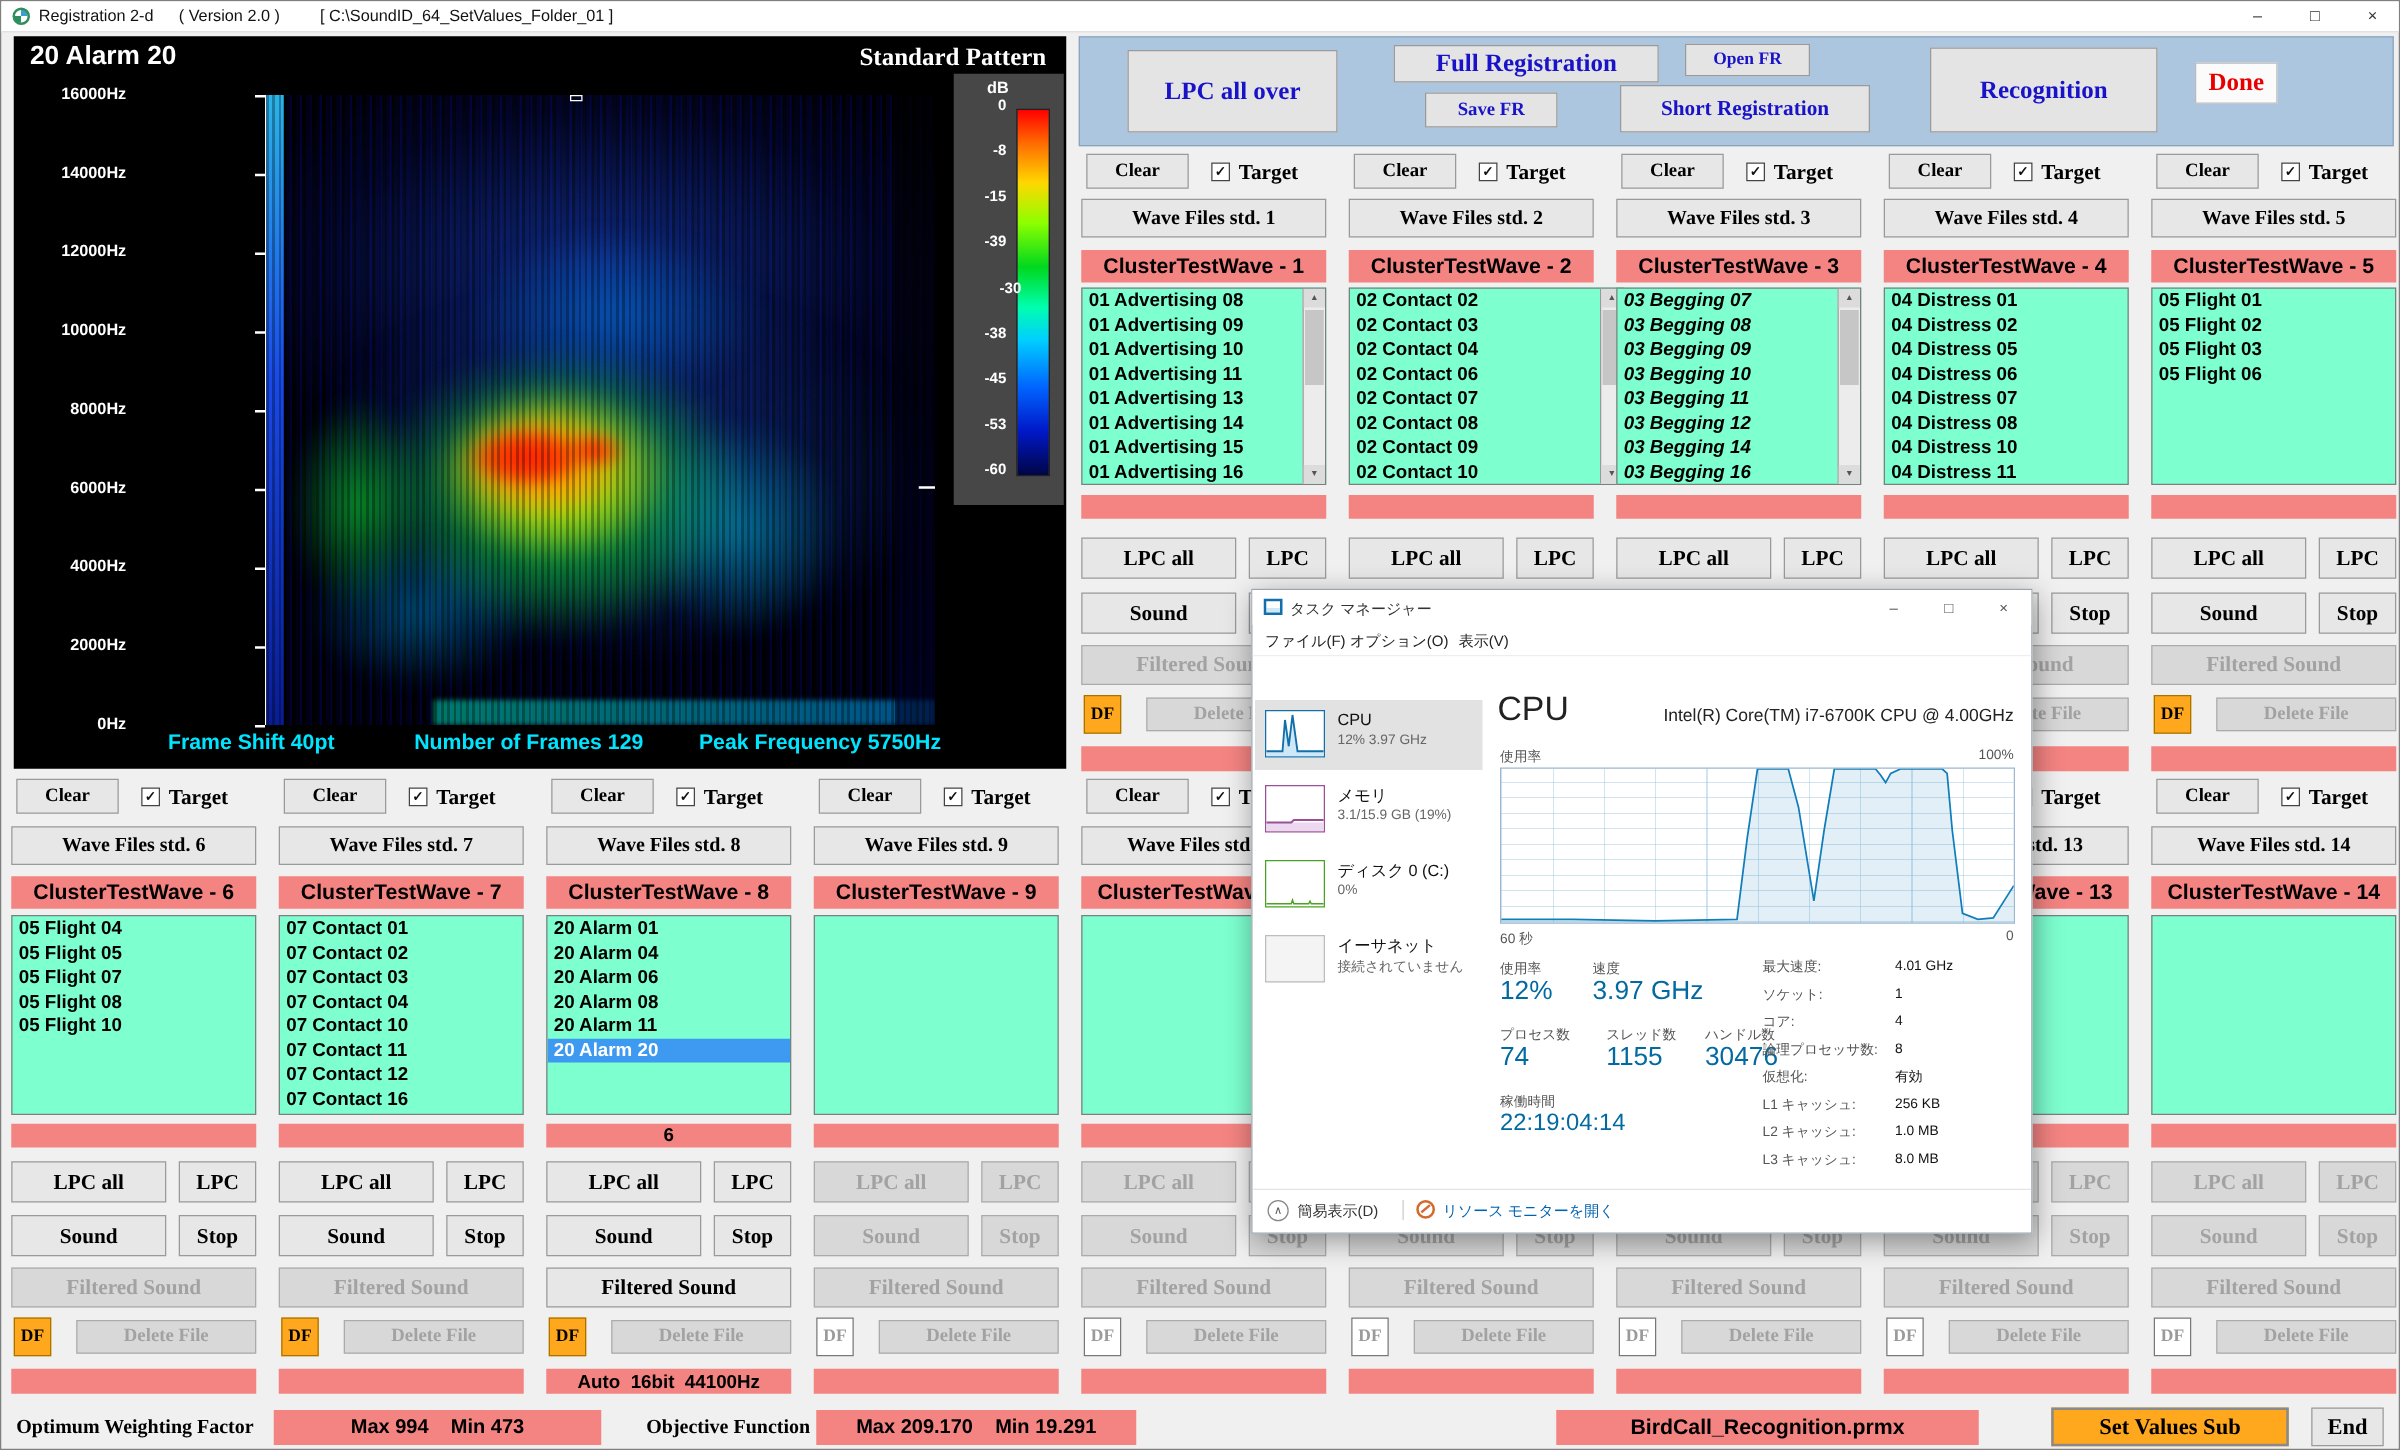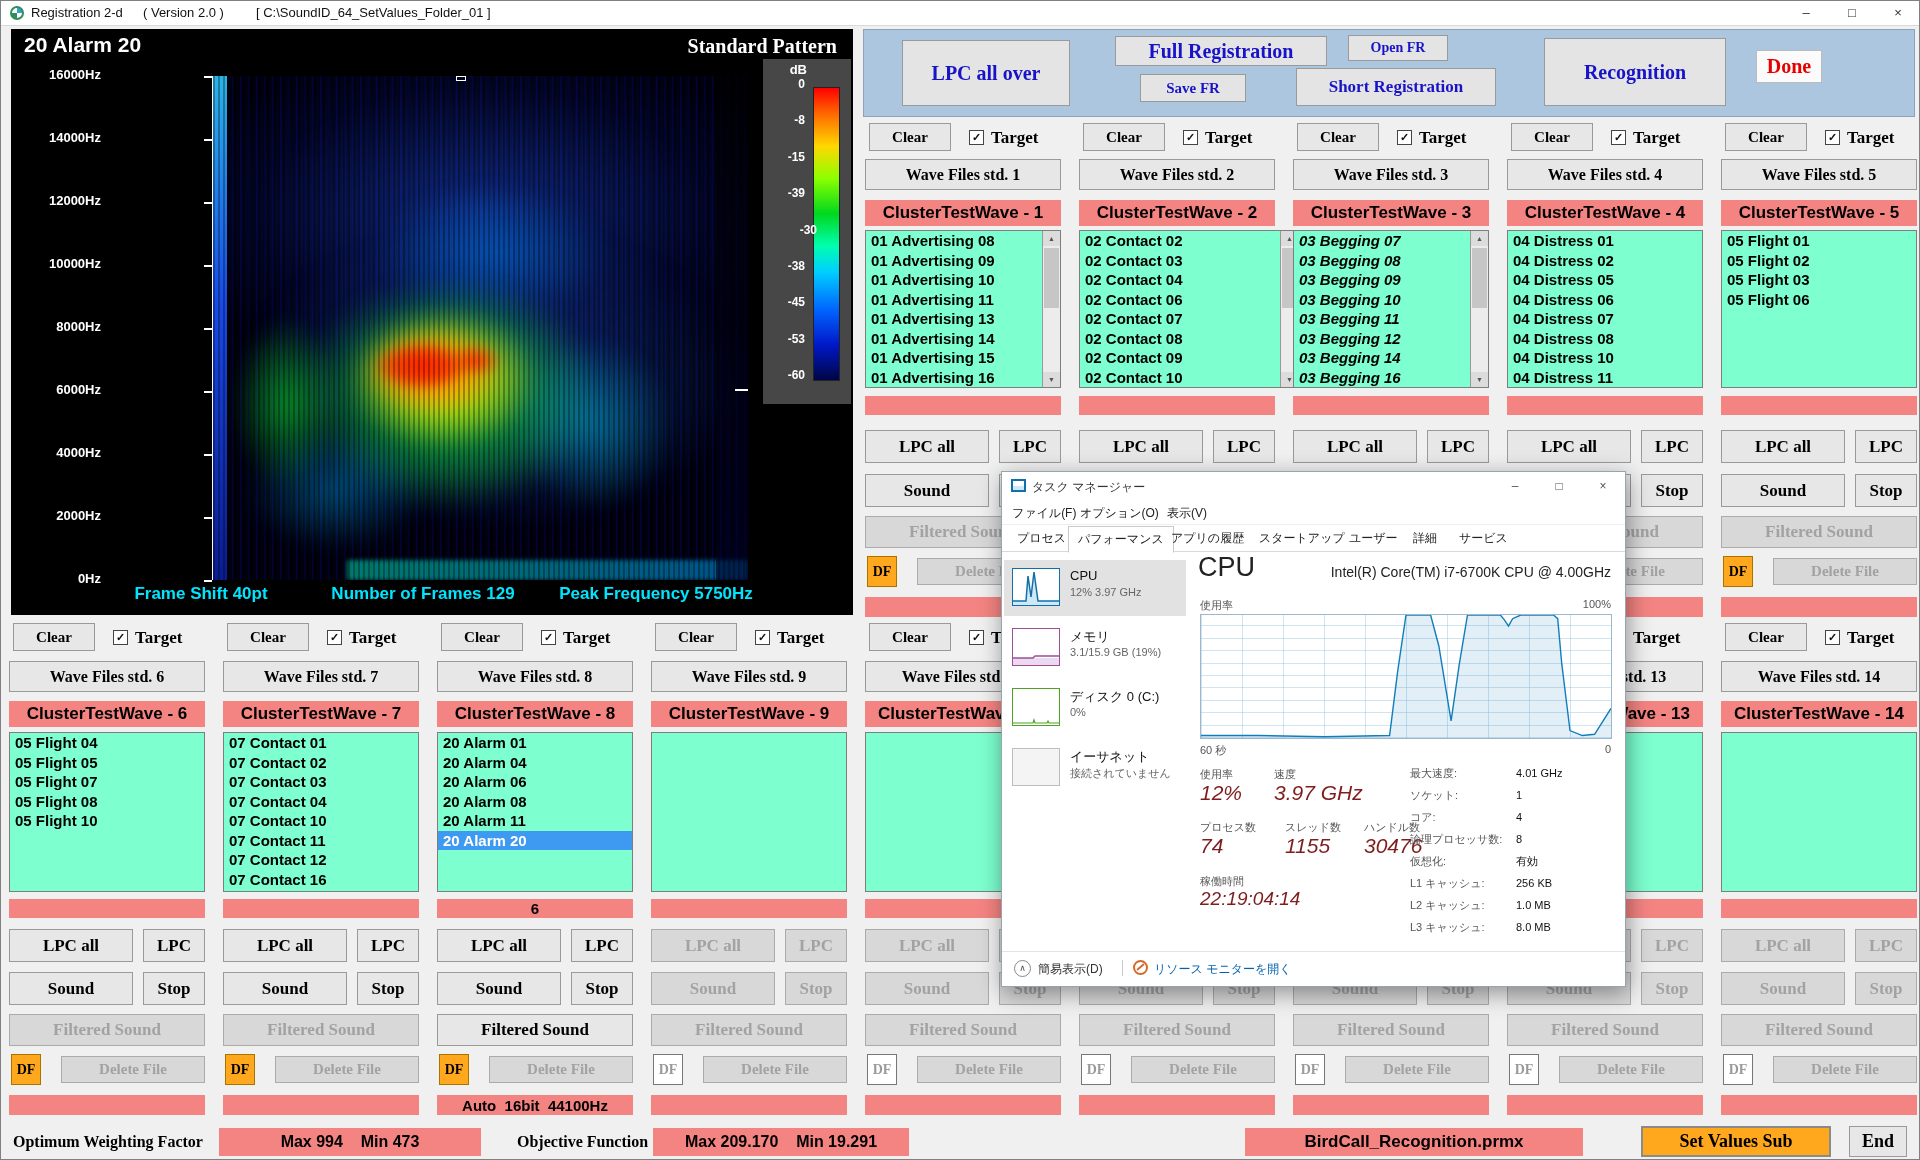--- a/index.html
+++ b/index.html
@@ -66,21 +66,21 @@
   .tab{position:absolute;top:3px;height:23px;line-height:23px;padding:0 9px;color:#222;}
   .tab.active{border:1px solid #c9c9c9;border-bottom:1px solid #fff;background:#fff;top:2px;height:25px;line-height:25px;}
   .tm-side-item{position:absolute;left:2px;width:182px;height:56px;}
   .tm-side-item.sel{background:#e2e2e2;}
   .tm-minibox{position:absolute;left:8px;top:8px;width:48px;height:38px;background:#fff;box-sizing:border-box;}
   .tm-sname{position:absolute;left:66px;top:8px;font-size:13px;color:#111;}
   .tm-ssub{position:absolute;left:66px;top:26px;font-size:11px;color:#666;white-space:nowrap;}
   .tm-h1{position:absolute;left:196px;top:80px;font-size:27px;color:#222;}
   .tm-spec{position:absolute;right:14px;top:92px;font-size:14px;color:#222;}
   .tm-sm{position:absolute;font-size:11px;color:#555;white-space:nowrap;}
-  .tm-big{position:absolute;font-size:21px;color:#7f1d1d;white-space:nowrap;font-style:italic;}
+  .tm-big{position:absolute;font-size:21px;color:#0369a1;white-space:nowrap;}
   .tm-chart{position:absolute;left:198px;top:142px;width:412px;height:125px;border:1px solid #9db8cc;box-sizing:border-box;background:
       repeating-linear-gradient(90deg,rgba(150,195,225,.45) 0 1px,transparent 1px 41px),
       repeating-linear-gradient(0deg,rgba(150,195,225,.45) 0 1px,transparent 1px 12.4px),#fff;}
   .tm-chart svg{position:absolute;left:0;top:0;width:100%;height:100%;}
   .tm-rrow{display:flex;height:22px;align-items:center;}
   .tm-rrow .l{width:106px;font-size:11px;color:#555;}
   .tm-rrow .v{font-size:11px;color:#111;}
   .tm-foot{position:absolute;left:0;right:0;bottom:0;height:34px;border-top:1px solid #e4e4e4;}
   .circ{position:absolute;width:17px;height:17px;border:1px solid #888;border-radius:50%;box-sizing:border-box;
         text-align:center;line-height:15px;font-size:9px;color:#555;}
@@ -473,29 +473,20 @@
       <span class="tm-title">タスク マネージャー</span>
       <span class="tm-ctl" style="right:88px">–</span>
       <span class="tm-ctl" style="right:44px">□</span>
       <span class="tm-ctl" style="right:0">×</span>
     </div>
     <div class="tm-menu">
       <span style="left:10px">ファイル(F)</span>
       <span style="left:78px">オプション(O)</span>
       <span style="left:165px">表示(V)</span>
     </div>
-    <div class="tm-tabs">
-      <span class="tab" style="left:6px">プロセス</span>
-      <span class="tab active" style="left:66px">パフォーマンス</span>
-      <span class="tab" style="left:160px">アプリの履歴</span>
-      <span class="tab" style="left:248px">スタートアップ</span>
-      <span class="tab" style="left:338px">ユーザー</span>
-      <span class="tab" style="left:402px">詳細</span>
-      <span class="tab" style="left:448px">サービス</span>
-    </div>
 
     <div class="tm-side-item sel" style="top:88px">
       <div class="tm-minibox" style="border:1px solid #1170aa">
         <svg viewBox="0 0 46 36" width="46" height="36" preserveAspectRatio="none">
             <path d="M0,32 L13,32 L15,7 L18,28 L21,3 L25,32 L46,32 L46,36 L0,36 Z" fill="#cfe8f7"></path>
             <path d="M0,32 L13,32 L15,7 L18,28 L21,3 L25,32 L46,32" fill="none" stroke="#1170aa" stroke-width="1.5"></path>
           </svg>
       </div>
       <div class="tm-sname">CPU</div>
       <div class="tm-ssub">12% 3.97 GHz</div>

